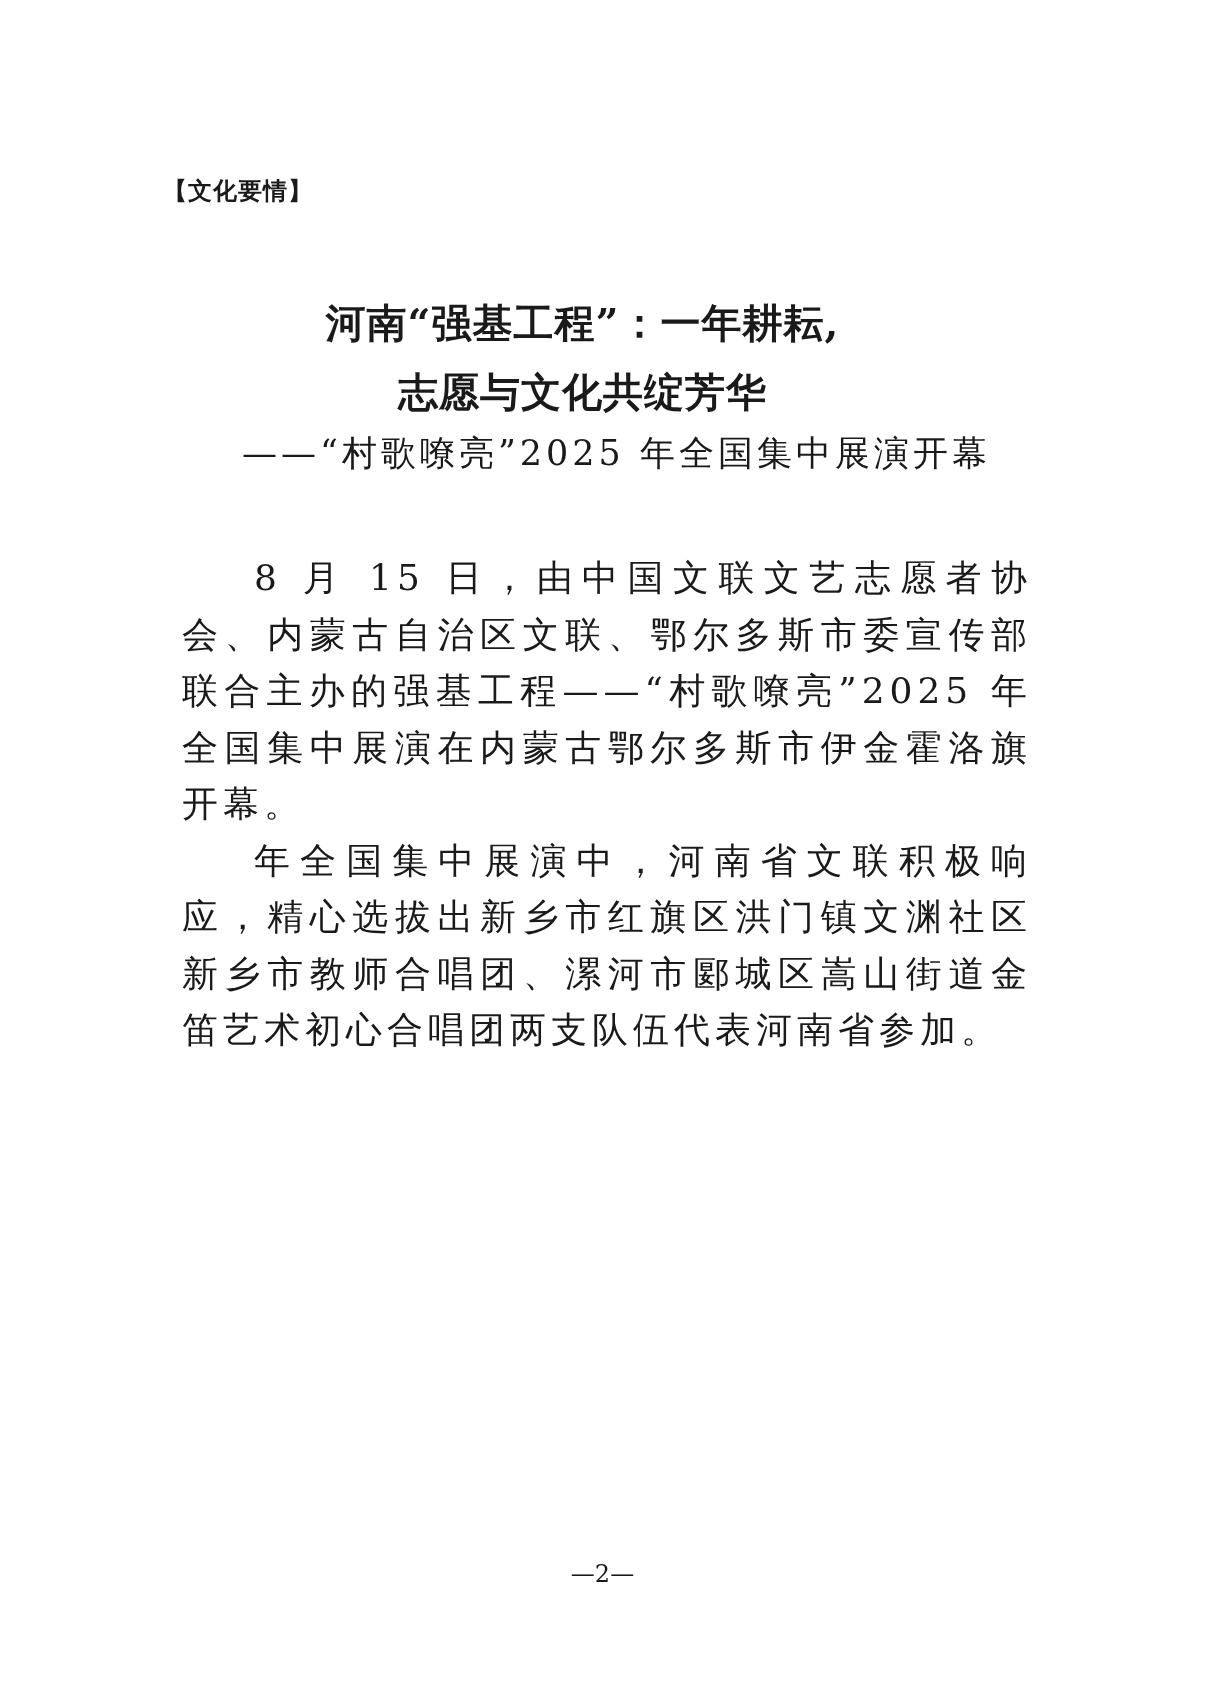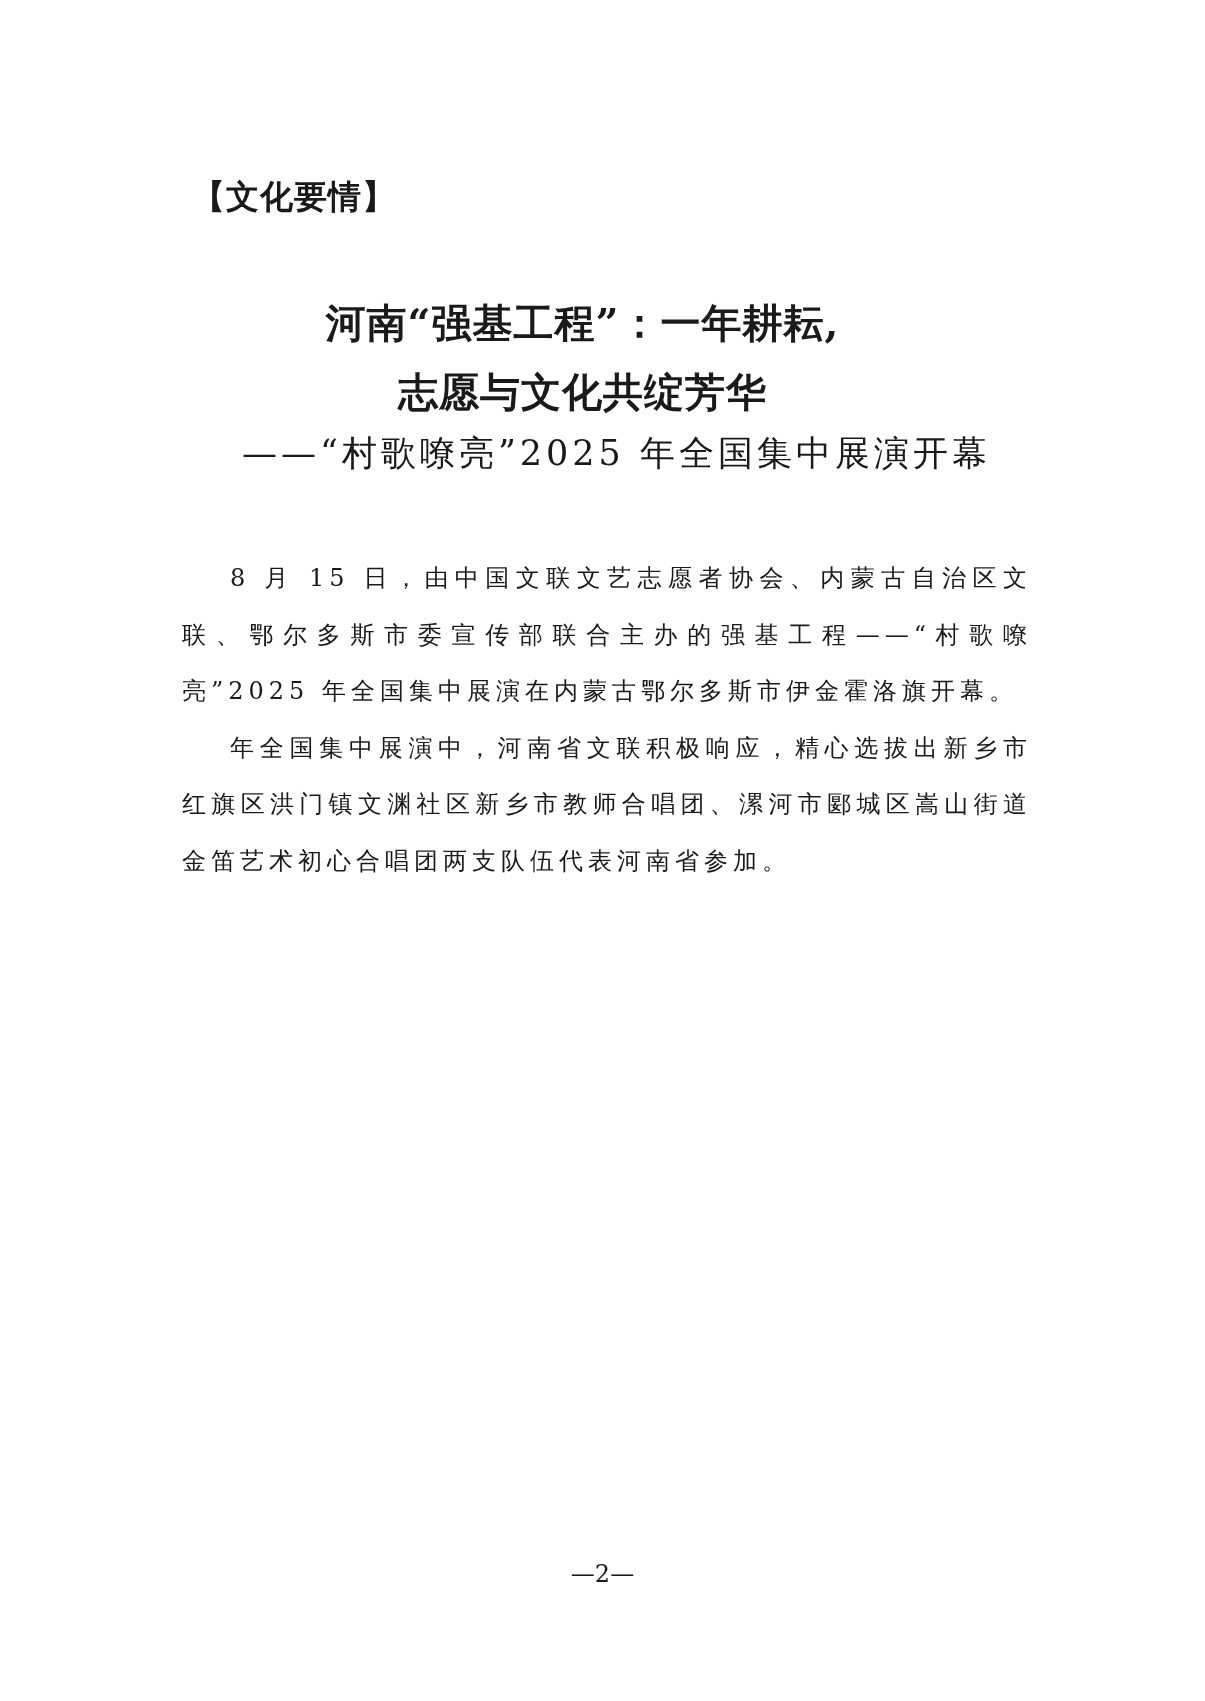--- a/index.html
+++ b/index.html
@@ -1,23 +1,23 @@
 <!DOCTYPE html>
 <html><head>
   <meta charset="utf-8">
   <style>
     html, body { margin:0; padding:0; background:#ffffff; }
     body { width:1205px; height:1701px; position:relative; overflow:hidden; color:#1a1a1a; }
     .page { position:absolute; left:0; top:0; width:1205px; height:1701px; }
-    .section-tag { position:absolute; left:192px; top:175px; font-family:"DejaVu Sans", sans-serif; font-size:33px; font-weight:bold; letter-spacing:1px; }
+    .section-tag { position:absolute; left:163px; top:175px; font-family:"DejaVu Sans", sans-serif; font-size:24px; font-weight:bold; letter-spacing:1px; }
     .title { position:absolute; left:0; width:1205px; text-align:center; font-family:"DejaVu Serif", serif; font-weight:bold; font-size:40px; letter-spacing:1px; }
     .title1 { top:296px; left:-20px; }
     .title2 { top:365px; left:-20px; }
     .subtitle { position:absolute; left:0; width:1205px; top:430px; text-align:center; font-family:"DejaVu Serif", serif; font-size:35px; letter-spacing:4px; padding-left:28px; box-sizing:border-box; }
-    .body { position:absolute; left:182px; top:550px; width:850px; font-family:"DejaVu Serif", serif; font-size:24px; line-height:56.5px; letter-spacing:5px; text-align:justify; }
+    .body { position:absolute; left:182px; top:550px; width:850px; font-family:"DejaVu Serif", serif; font-size:36px; line-height:56.5px; letter-spacing:5px; text-align:justify; }
     .body p { margin:0; text-indent:2em; }
     .footer { position:absolute; left:0; width:1205px; top:1560px; text-align:center; font-family:"DejaVu Serif", serif; font-size:24px; }
   </style>
 </head>
 <body>
 
 <div class="page">
   <div class="section-tag">【文化要情】</div>
   <div class="title title1">河南“强基工程”：一年耕耘,</div>
   <div class="title title2">志愿与文化共绽芳华</div>

